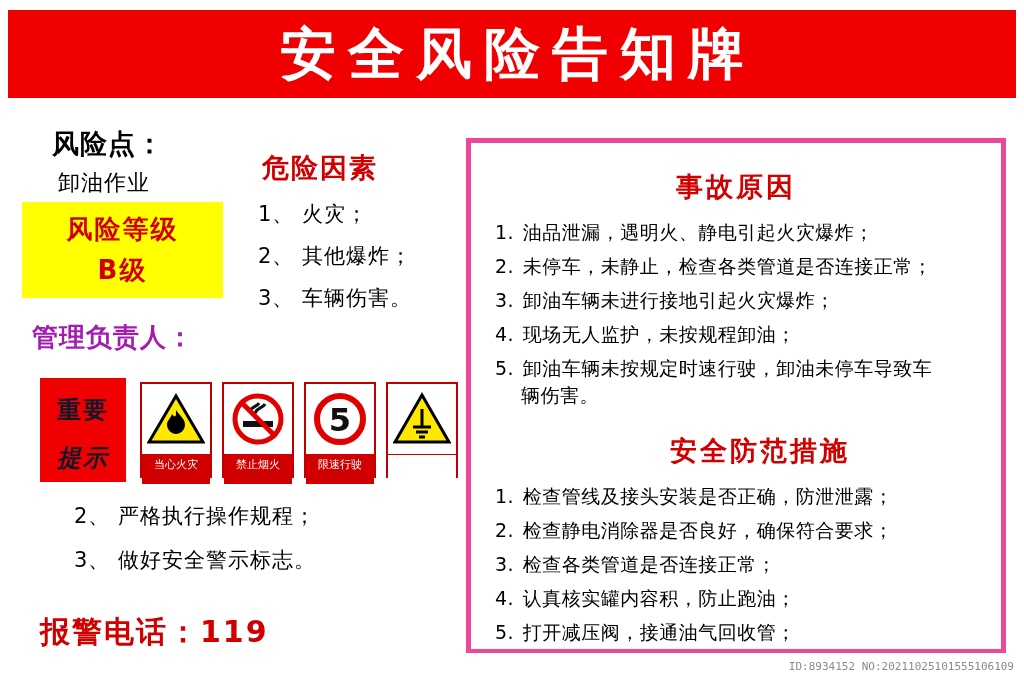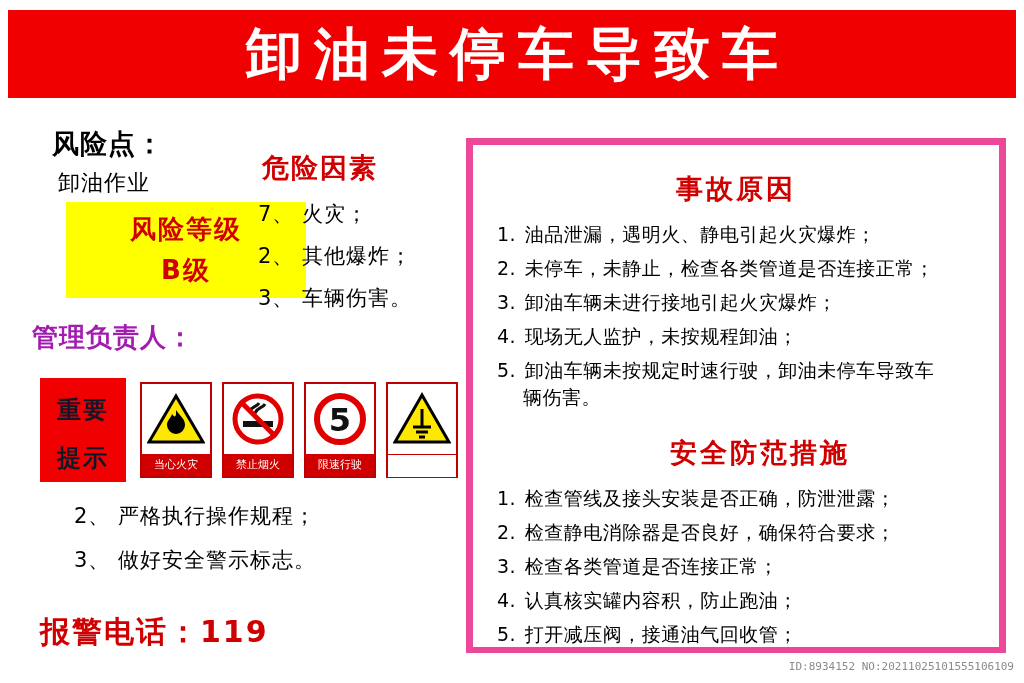--- a/index.html
+++ b/index.html
@@ -66,25 +66,24 @@
     top: 48px;
     font-size: 22px;
     color: #000;
     font-family: "DejaVu Sans", "Liberation Sans", sans-serif;
     letter-spacing: 1px;
   }
   .risk-level-box {
     position: absolute;
     left: 0px;
     top: 82px;
-    width: 240px;
+    width: 201px;
     height: 96px;
     background: #ffff00;
     text-align: center;
-    margin-left: 44px;
   }
   .risk-level-title {
     margin-top: 10px;
     font-size: 26px;
     font-weight: bold;
     color: #d00000;
     font-family: "DejaVu Sans", "Liberation Sans", sans-serif;
     letter-spacing: 2px;
   }
   .risk-level-value {
@@ -144,39 +143,39 @@
     height: 104px;
     background: #f00000;
     color: #0f172a;
     text-align: center;
     font-weight: bold;
     font-family: "DejaVu Sans", "Liberation Sans", sans-serif;
     font-size: 24px;
     letter-spacing: 2px;
   }
   .tip-box div:first-child { margin-top: 16px; }
-  .tip-box div:last-child { margin-top: 16px; }
+  .tip-box div:last-child { margin-top: 16px; font-style: italic; }
 
   .picto {
     position: absolute;
     top: 4px;
     width: 72px;
     height: 96px;
     border: 2px solid #c00000;
     background: #ffffff;
     box-sizing: border-box;
   }
   .picto .sym {
     height: 70px;
     display: flex;
     align-items: center;
     justify-content: center;
   }
   .picto .cap {
-    height: 22px;
+    height: 30px;
     background: #d00000;
     color: #ffffff;
     font-size: 11px;
     font-family: "DejaVu Sans", "Liberation Sans", sans-serif;
     text-align: center;
     line-height: 22px;
     letter-spacing: 0px;
   }
   .picto.cap-white .cap {
     background: #ffffff;
@@ -211,21 +210,21 @@
     font-family: "DejaVu Sans", "Liberation Sans", sans-serif;
     letter-spacing: 2px;
   }
   
   .right-panel {
     position: absolute;
     left: 466px;
     top: 138px;
     width: 540px;
     height: 516px;
-    border: 7px solid #ec4899;
+    border: 5px solid #ec4899;
     box-sizing: border-box;
     background: #ffffff;
   }
   .panel-title {
     text-align: center;
     font-size: 27px;
     font-weight: bold;
     color: #d00000;
     font-family: "DejaVu Sans", "Liberation Sans", sans-serif;
     letter-spacing: 3px;
@@ -277,38 +276,38 @@
     color: #8a8a8a;
     font-family: "DejaVu Sans Mono", "Liberation Mono", monospace;
   }
 </style>
 </head>
 <body>
 
 <div class="board">
 
   <div class="header">
-    <div class="header-title">卸油未停车导致车</div>
+    <div class="header-title">安全风险告知牌</div>
   </div>
 
   <div class="left-col">
 
     <div class="risk-point-label">风险点：</div>
     <div class="risk-point-value">卸油作业</div>
 
     <div class="risk-level-box">
       <div class="risk-level-title">风险等级</div>
       <div class="risk-level-value">B级</div>
     </div>
 
     <div class="manager-label">管理负责人：</div>
 
     <div class="danger-block">
       <div class="danger-title">危险因素</div>
-      <div class="danger-item">7、 火灾；</div>
+      <div class="danger-item">1、 火灾；</div>
       <div class="danger-item">2、 其他爆炸；</div>
       <div class="danger-item">3、 车辆伤害。</div>
     </div>
 
     <div class="tip-row">
       <div class="tip-box">
         <div>重要</div>
         <div>提示</div>
       </div>
 

